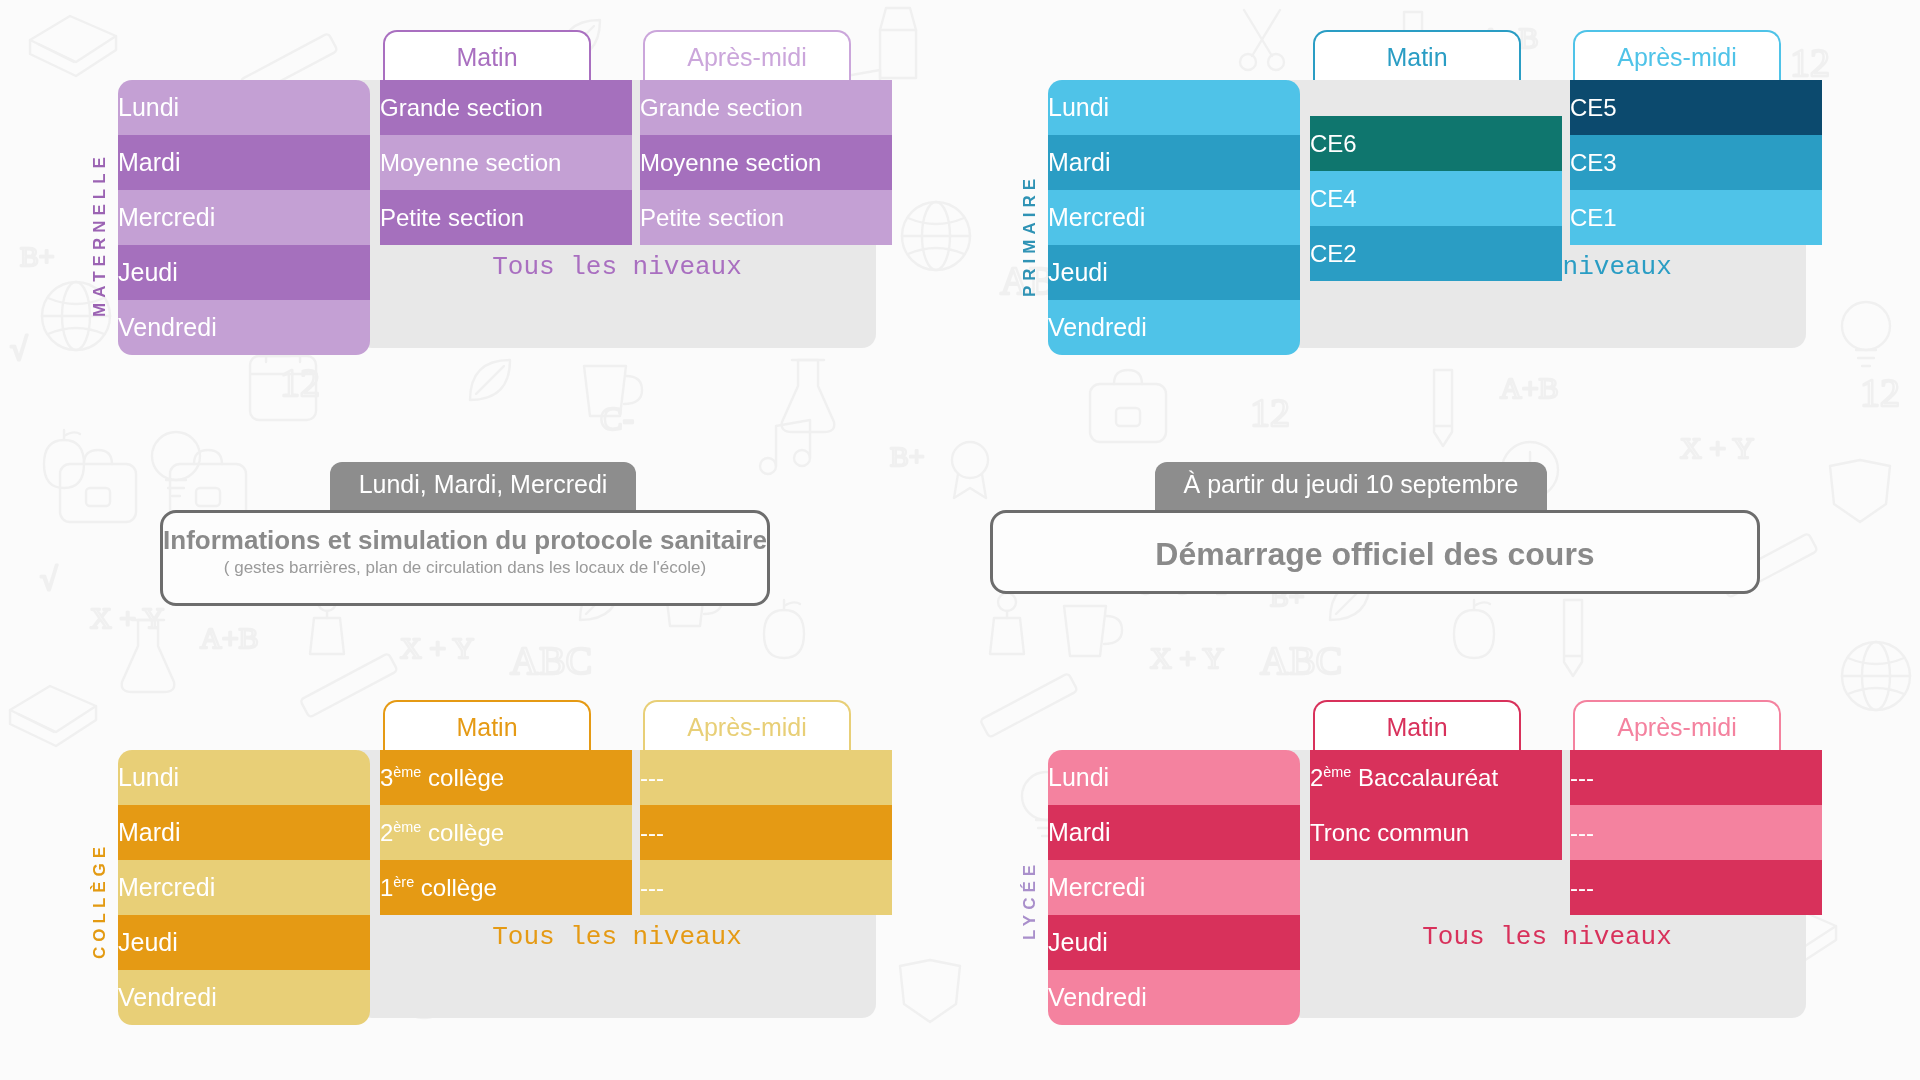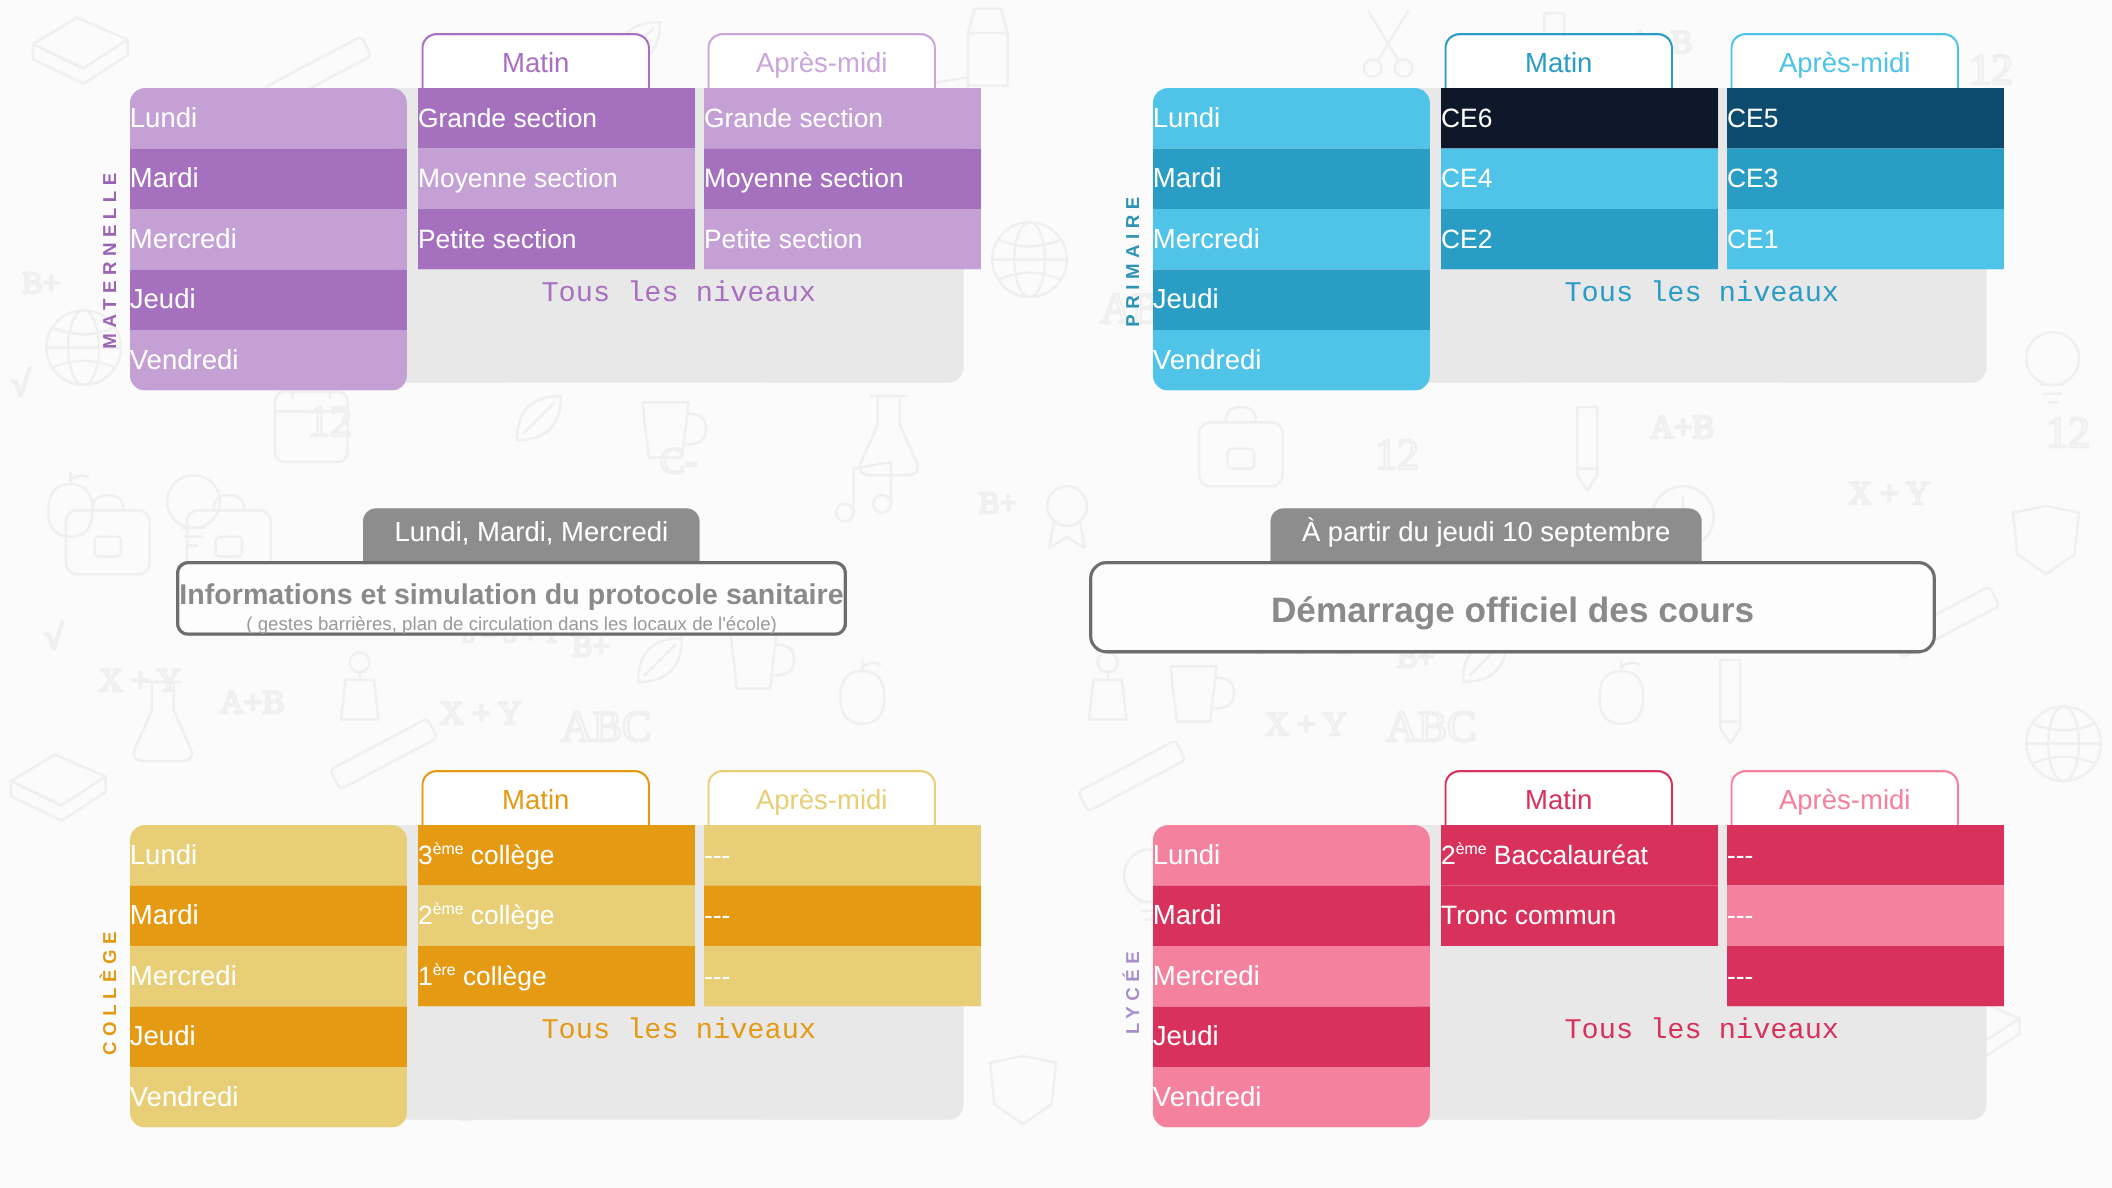--- a/index.html
+++ b/index.html
@@ -351,35 +351,35 @@
 
     <div class="daycol" style="left:28px;top:50px;">
       <div class="cell" style="background:#4fc3e8;">Lundi</div>
       <div class="cell" style="background:#2a9dc4;">Mardi</div>
       <div class="cell" style="background:#4fc3e8;">Mercredi</div>
       <div class="cell" style="background:#2a9dc4;">Jeudi</div>
       <div class="cell" style="background:#4fc3e8;">Vendredi</div>
     </div>
 
     <div class="sescol" style="left:290px;top:50px;">
-      <div class="cell" style="background:#0f172a;">CE6</div>
+      <div class="cell" style="background:#0f766e;margin-top:36px;">CE6</div>
       <div class="cell" style="background:#4fc3e8;">CE4</div>
       <div class="cell" style="background:#2a9dc4;">CE2</div>
     </div>
 
     <div class="sescol" style="left:550px;top:50px;">
       <div class="cell" style="background:#0c4a6e;">CE5</div>
       <div class="cell" style="background:#2a9dc4;">CE3</div>
       <div class="cell" style="background:#4fc3e8;">CE1</div>
     </div>
   </div>
 
   <div class="callout" style="left:160px;top:462px;">
     <div class="tag" style="left:170px;top:0px;width:306px;">Lundi, Mardi, Mercredi</div>
-    <div class="body" style="left:0px;top:48px;width:610px;height:68px;padding-top:11px;border-radius:11px;">
+    <div class="body" style="left:0px;top:48px;width:610px;height:96px;padding-top:11px;">
       <div class="line1" style="font-size:26px;line-height:32px;">Informations et simulation du protocole sanitaire</div>
       <div class="line2" style="font-size:17px;line-height:24px;">( gestes barrières, plan de circulation dans les locaux de l'école)</div>
     </div>
   </div>
 
   <div class="callout" style="left:990px;top:462px;">
     <div class="tag" style="left:165px;top:0px;width:392px;">À partir du jeudi 10 septembre</div>
     <div class="body" style="left:0px;top:48px;width:770px;height:84px;padding-top:19px;">
       <div class="line1" style="font-size:32px;line-height:44px;">Démarrage officiel des cours</div>
     </div>

